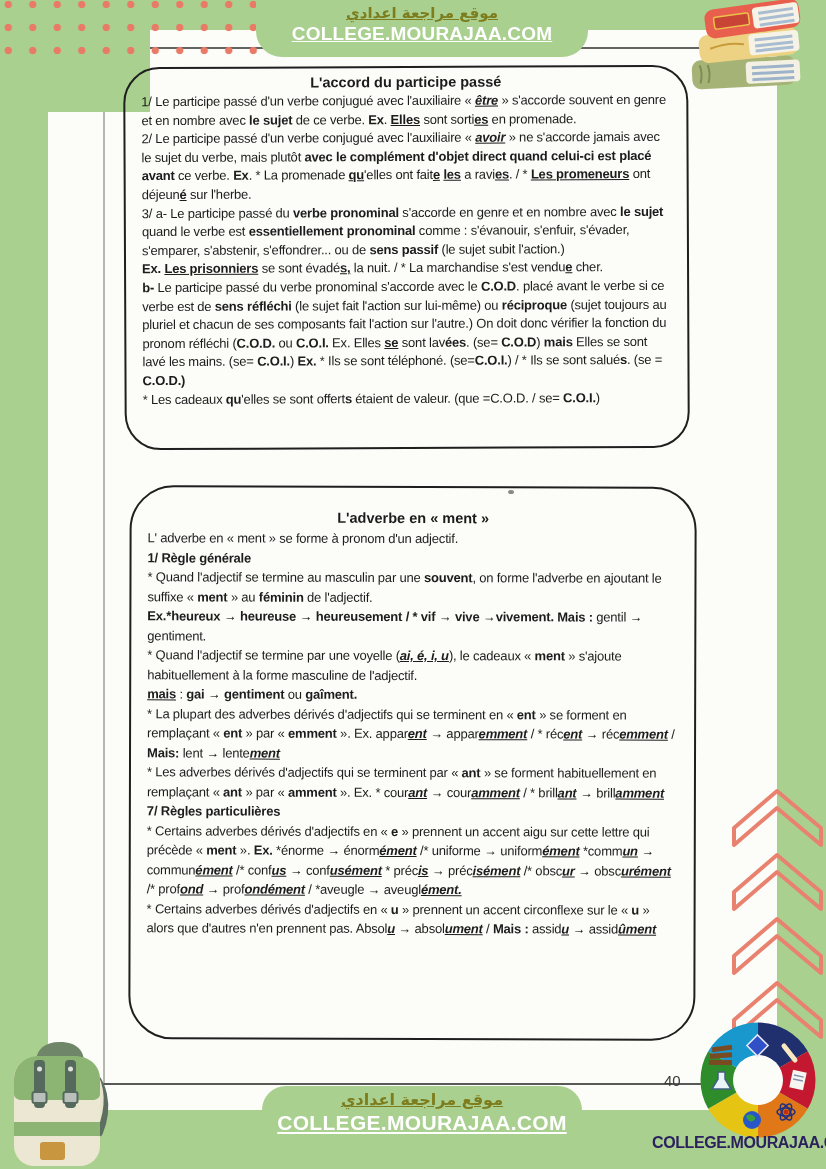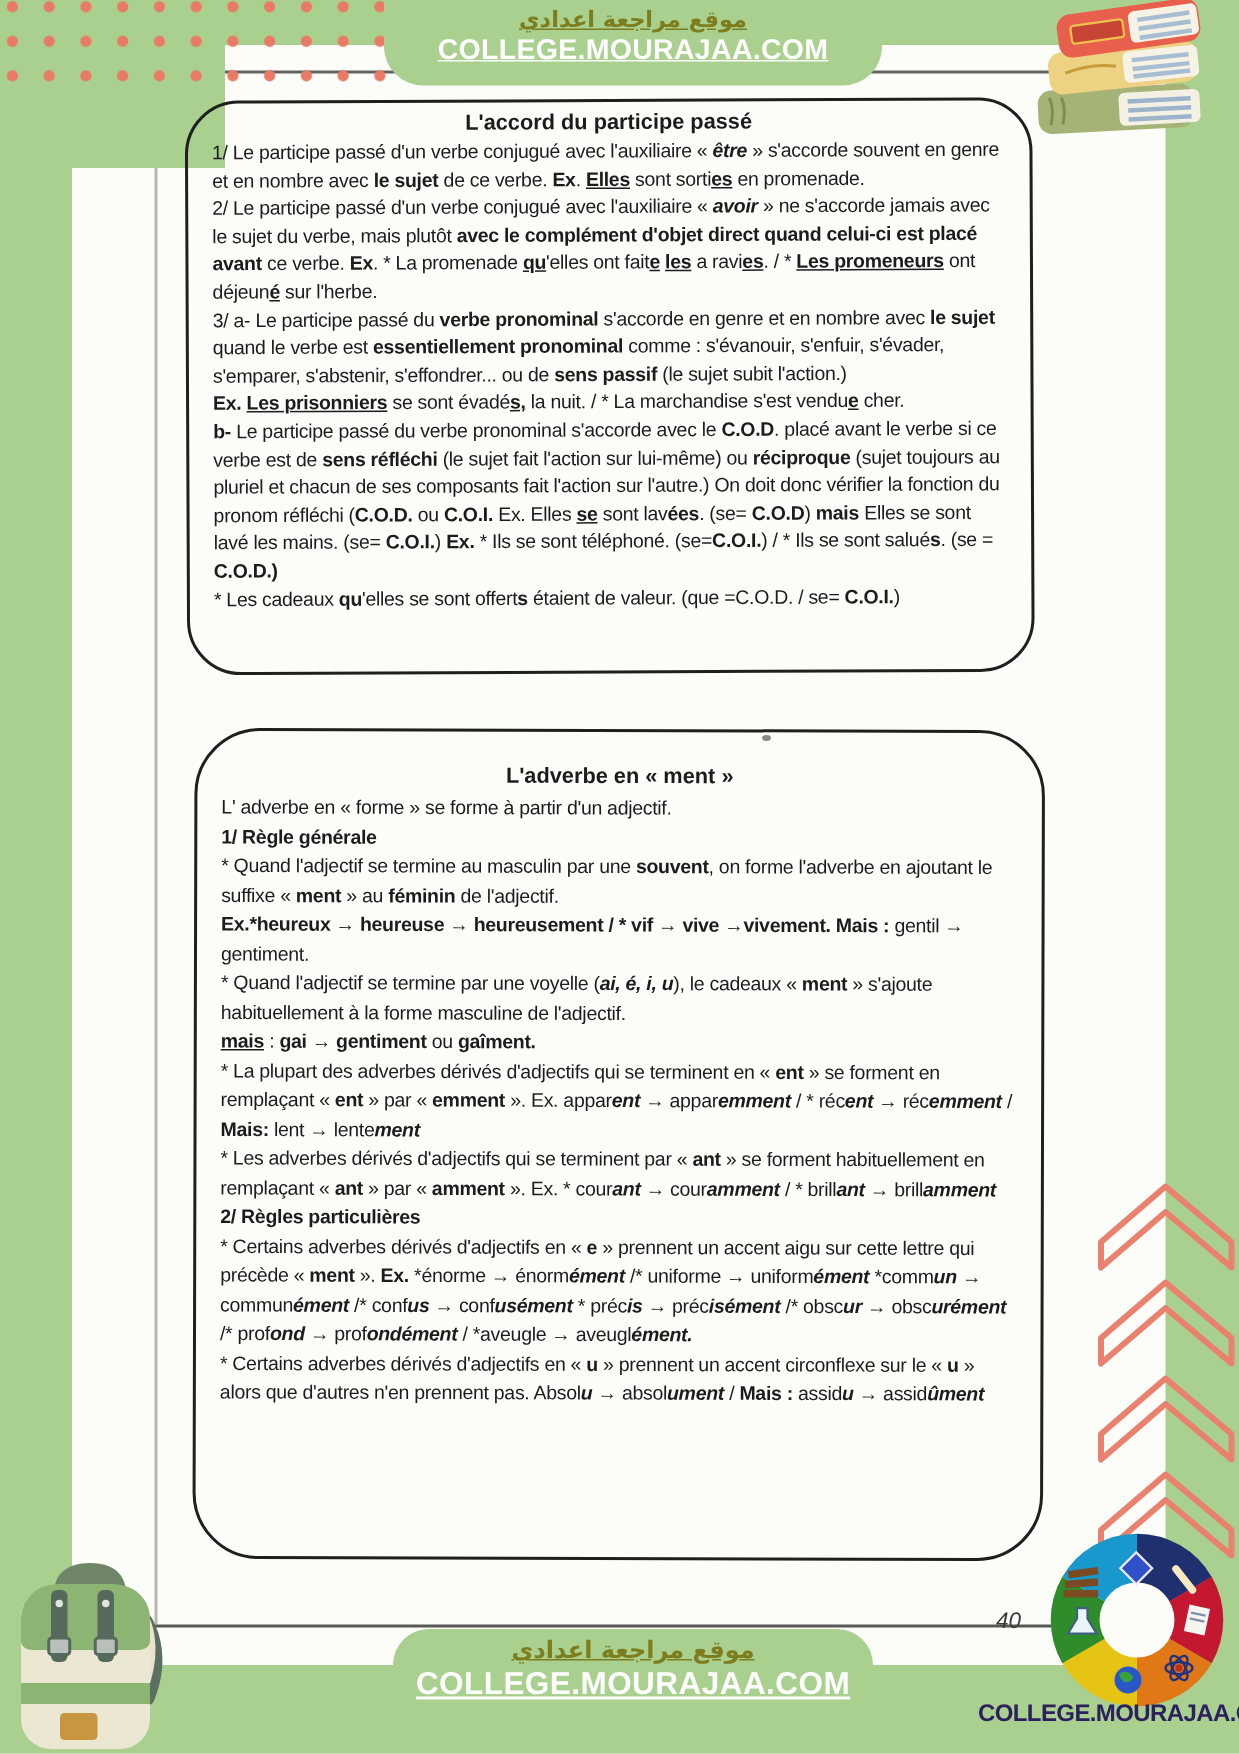--- a/index.html
+++ b/index.html
@@ -30,22 +30,22 @@
             letter-spacing:.3px;line-height:25px;}
   
   .gbox{position:absolute;border:2px solid #1f1f1f;border-radius:36px;color:#1c1c1c;z-index:3;}
   #box1{left:124px;top:66px;width:561px;height:379px;transform:rotate(-0.25deg);}
   #box2{left:129px;top:486px;width:563px;height:550px;border-radius:44px;transform:rotate(0.15deg);}
   .box-title{text-align:center;font-weight:700;font-size:14.5px;margin-top:6px;}
   #box2 .box-title{margin-top:22px;}
   .box-content{padding:2px 14px 0 16px;font-size:13px;line-height:18.6px;letter-spacing:-0.2px;text-align:left;}
   #box2 .box-content{line-height:19.5px;padding-top:3px;}
   .para{margin:0;}
-  .b{font-weight:700;} .i{font-style:italic;} .u{text-decoration:underline;font-weight:bold;}
-  .page-number{position:absolute;left:664px;top:1072px;font-size:15px;color:#3a3a3a;z-index:4;font-style:italic;}
+  .b{font-weight:700;} .i{font-style:italic;text-decoration:underline;} .u{text-decoration:underline;font-weight:bold;}
+  .page-number{position:absolute;left:664px;top:1072px;font-size:15px;color:#3a3a3a;z-index:4;}
   .ink-dot{position:absolute;left:508px;top:490px;width:6px;height:4px;background:#8a8a84;border-radius:50%;z-index:4;}
   
   .chevrons{position:absolute;left:731px;top:782px;z-index:8;}
   .books{position:absolute;left:686px;top:0px;z-index:8;}
   .backpack{position:absolute;left:2px;top:1036px;z-index:8;}
   .wheel{position:absolute;left:694px;top:1020px;z-index:8;}
   .logo-caption{position:absolute;left:652px;top:1134px;width:176px;text-align:center;z-index:9;
                 font-weight:700;font-size:16px;letter-spacing:-0.4px;color:#2c215e;
                 font-family:"Liberation Sans",sans-serif;}
 </style>
@@ -71,29 +71,29 @@
         <div class="para"><span class="b">b-</span><span> Le participe passé du verbe pronominal s'accorde avec le </span><span class="b">C.O.D</span><span>. placé avant le verbe si ce verbe est de </span><span class="b">sens réfléchi</span><span> (le sujet fait l'action sur lui-même) ou </span><span class="b">réciproque</span><span> (sujet toujours au pluriel et chacun de ses composants fait l'action sur l'autre.) On doit donc vérifier la fonction du pronom réfléchi (</span><span class="b">C.O.D.</span><span> ou </span><span class="b">C.O.I.</span><span> Ex. Elles </span><span class="b u">se</span><span> sont lav</span><span class="b">ées</span><span>. (se= </span><span class="b">C.O.D</span><span>) </span><span class="b">mais</span><span>  Elles se sont lavé les mains. (se= </span><span class="b">C.O.I.</span><span>)  </span><span class="b">Ex.</span><span> * Ils se sont téléphoné. (se=</span><span class="b">C.O.I.</span><span>)  / * Ils se sont salué</span><span class="b">s</span><span>. (se = </span><span class="b">C.O.D.)</span></div>
         <div class="para"><span>* Les cadeaux </span><span class="b">qu</span><span>'elles se sont offert</span><span class="b">s</span><span> étaient de valeur. (que =C.O.D. / se= </span><span class="b">C.O.I.</span><span>)</span></div>
       </div>
   </div>
 
   <div class="ink-dot"></div>
 
   <div class="gbox" id="box2">
     <div class="box-title">L'adverbe en « ment »</div>
     <div class="box-content">
-        <div class="para"><span>L' adverbe en « forme » se forme à partir d'un adjectif.</span></div>
+        <div class="para"><span>L' adverbe en « ment » se forme à pronom d'un adjectif.</span></div>
         <div class="para"><span class="b">1/ Règle générale</span></div>
         <div class="para"><span>*  Quand l'adjectif se termine au masculin par une </span><span class="b">souvent</span><span>, on forme l'adverbe en ajoutant le suffixe « </span><span class="b">ment</span><span> » au </span><span class="b">féminin</span><span> de l'adjectif.</span></div>
         <div class="para"><span class="b">Ex.*heureux → heureuse → heureusement / * vif → vive →vivement. Mais :</span><span> gentil → gentiment.</span></div>
         <div class="para"><span>* Quand l'adjectif se termine par une voyelle (</span><span class="b i">ai, é, i, u</span><span>), le cadeaux « </span><span class="b">ment</span><span> » s'ajoute habituellement à la forme masculine de l'adjectif.</span></div>
         <div class="para"><span class="u">mais</span><span> :  </span><span class="b">gai → gentiment</span><span> ou </span><span class="b">gaîment.</span></div>
         <div class="para"><span>* La plupart des adverbes dérivés d'adjectifs qui se terminent en « </span><span class="b">ent</span><span> » se forment en remplaçant « </span><span class="b">ent</span><span> » par « </span><span class="b">emment</span><span> ». Ex. appar</span><span class="b i">ent</span><span> → appar</span><span class="b i">emment</span><span> / * réc</span><span class="b i">ent</span><span> → réc</span><span class="b i">emment</span><span> / </span><span class="b">Mais:</span><span>  lent →  lente</span><span class="b i">ment</span></div>
         <div class="para"><span>* Les adverbes dérivés d'adjectifs qui se terminent par « </span><span class="b">ant</span><span> » se forment habituellement en remplaçant « </span><span class="b">ant</span><span> » par « </span><span class="b">amment</span><span> ». Ex. * cour</span><span class="b i">ant</span><span> → cour</span><span class="b i">amment</span><span> /  * brill</span><span class="b i">ant</span><span> → brill</span><span class="b i">amment</span></div>
-        <div class="para"><span class="b">2/ Règles particulières</span></div>
+        <div class="para"><span class="b">7/ Règles particulières</span></div>
         <div class="para"><span>* Certains adverbes dérivés d'adjectifs en « </span><span class="b">e</span><span> » prennent un accent aigu sur cette lettre qui précède « </span><span class="b">ment</span><span> ».  </span><span class="b">Ex.</span><span> *énorme → énorm</span><span class="b i">ément</span><span> /*  uniforme → uniform</span><span class="b i">ément</span><span> *comm</span><span class="b i">un</span><span> → commun</span><span class="b i">ément</span><span>  /* conf</span><span class="b i">us</span><span> → conf</span><span class="b i">usément</span><span> *  préc</span><span class="b i">is</span><span> → préc</span><span class="b i">isément</span><span>  /* obsc</span><span class="b i">ur</span><span> → obsc</span><span class="b i">urément</span><span>  /* prof</span><span class="b i">ond</span><span> → prof</span><span class="b i">ondément</span><span> /  *aveugle → aveugl</span><span class="b i">ément.</span></div>
         <div class="para"><span>* Certains adverbes dérivés d'adjectifs en « </span><span class="b">u</span><span> » prennent un accent circonflexe sur le « </span><span class="b">u</span><span> » alors que d'autres n'en prennent pas. Absol</span><span class="b i">u</span><span> →  absol</span><span class="b i">ument</span><span>  / </span><span class="b">Mais :</span><span> assid</span><span class="b i">u</span><span> → assid</span><span class="b i">ûment</span></div>
       </div>
   </div>
 
   <div class="page-number">40</div>
 
   <div class="header-tab">
     <div class="hdr-ar">موقع مراجعة اعدادي</div>
     <div class="hdr-site">COLLEGE.MOURAJAA.COM</div>

